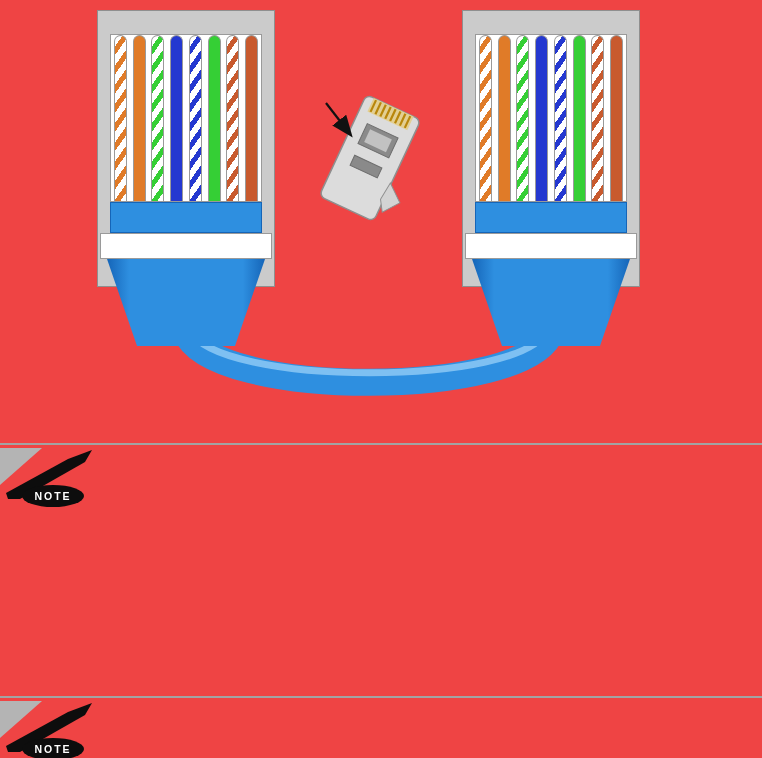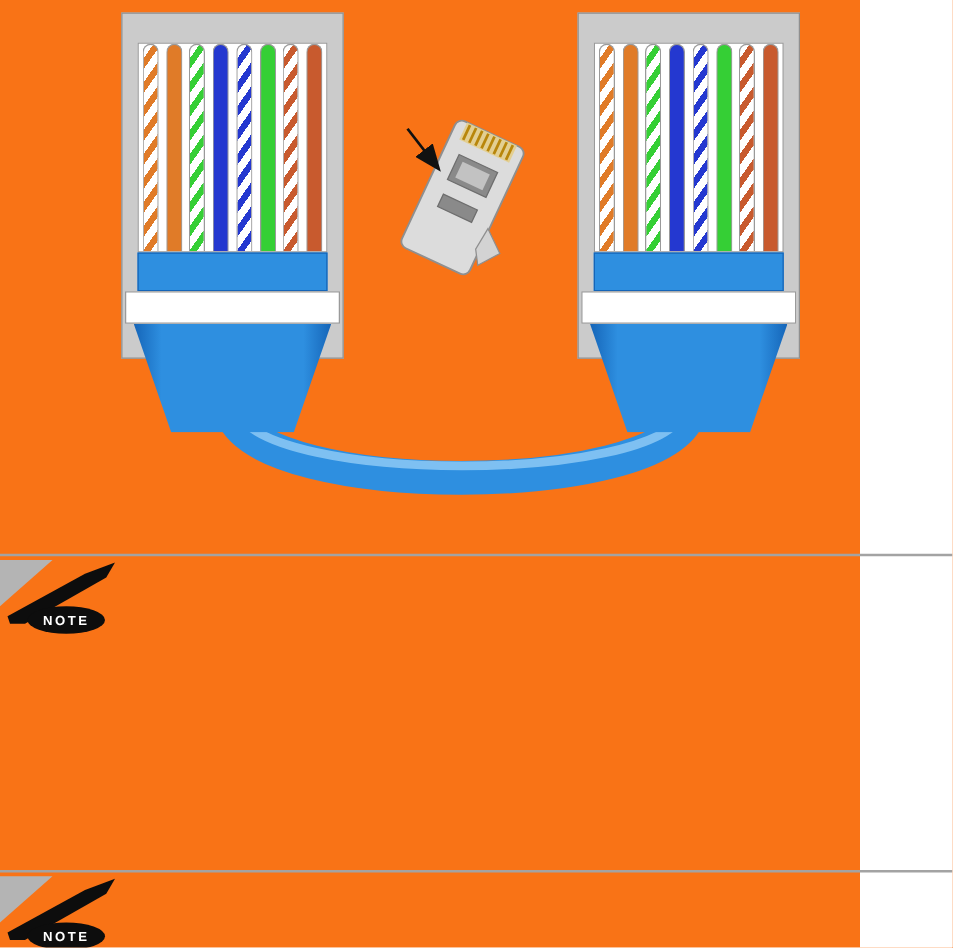--- a/index.html
+++ b/index.html
@@ -1,17 +1,17 @@
 <!DOCTYPE html>
 <html style="--c-connector_body: #cbcbcb; --c-connector_outline: #8f8f8f; --c-window_bg: #ffffff; --c-wire_outline: #9a9a9a; --c-boot_blue: #2e8fe0; --c-boot_blue_dark: #1565b8; --c-cable_blue: #2e8fe0; --c-cable_highlight: #8cc9f4; --c-pin_gold: #b8860b; --c-orange: #e07b28; --c-green: #35cf35; --c-blue: #2438d0; --c-brown: #c85a2e; --c-white: #ffffff;"><head>
 <meta charset="utf-8">
 <style>
   * { margin:0; padding:0; box-sizing:border-box; }
   html,body { width:762px; height:758px; background:#ffffff; overflow:hidden; }
-  .page { position:relative; width:688px; height:758px; background:#f97316;
+  .page { position:relative; width:762px; height:758px; background:#ef4444;
           font-family:"Liberation Sans", sans-serif; }
 
   .svg-layer { position:absolute; left:0; top:0; z-index:1; }
 
   
   .connector { position:absolute; top:10px; width:178px; height:338px; z-index:2; }
   .connector.left  { left:97px; }
   .connector.right { left:462px; }
   .conn-body { position:absolute; left:0; top:0; width:178px; height:277px;
                background:var(--c-connector_body); border:1px solid var(--c-connector_outline); }

